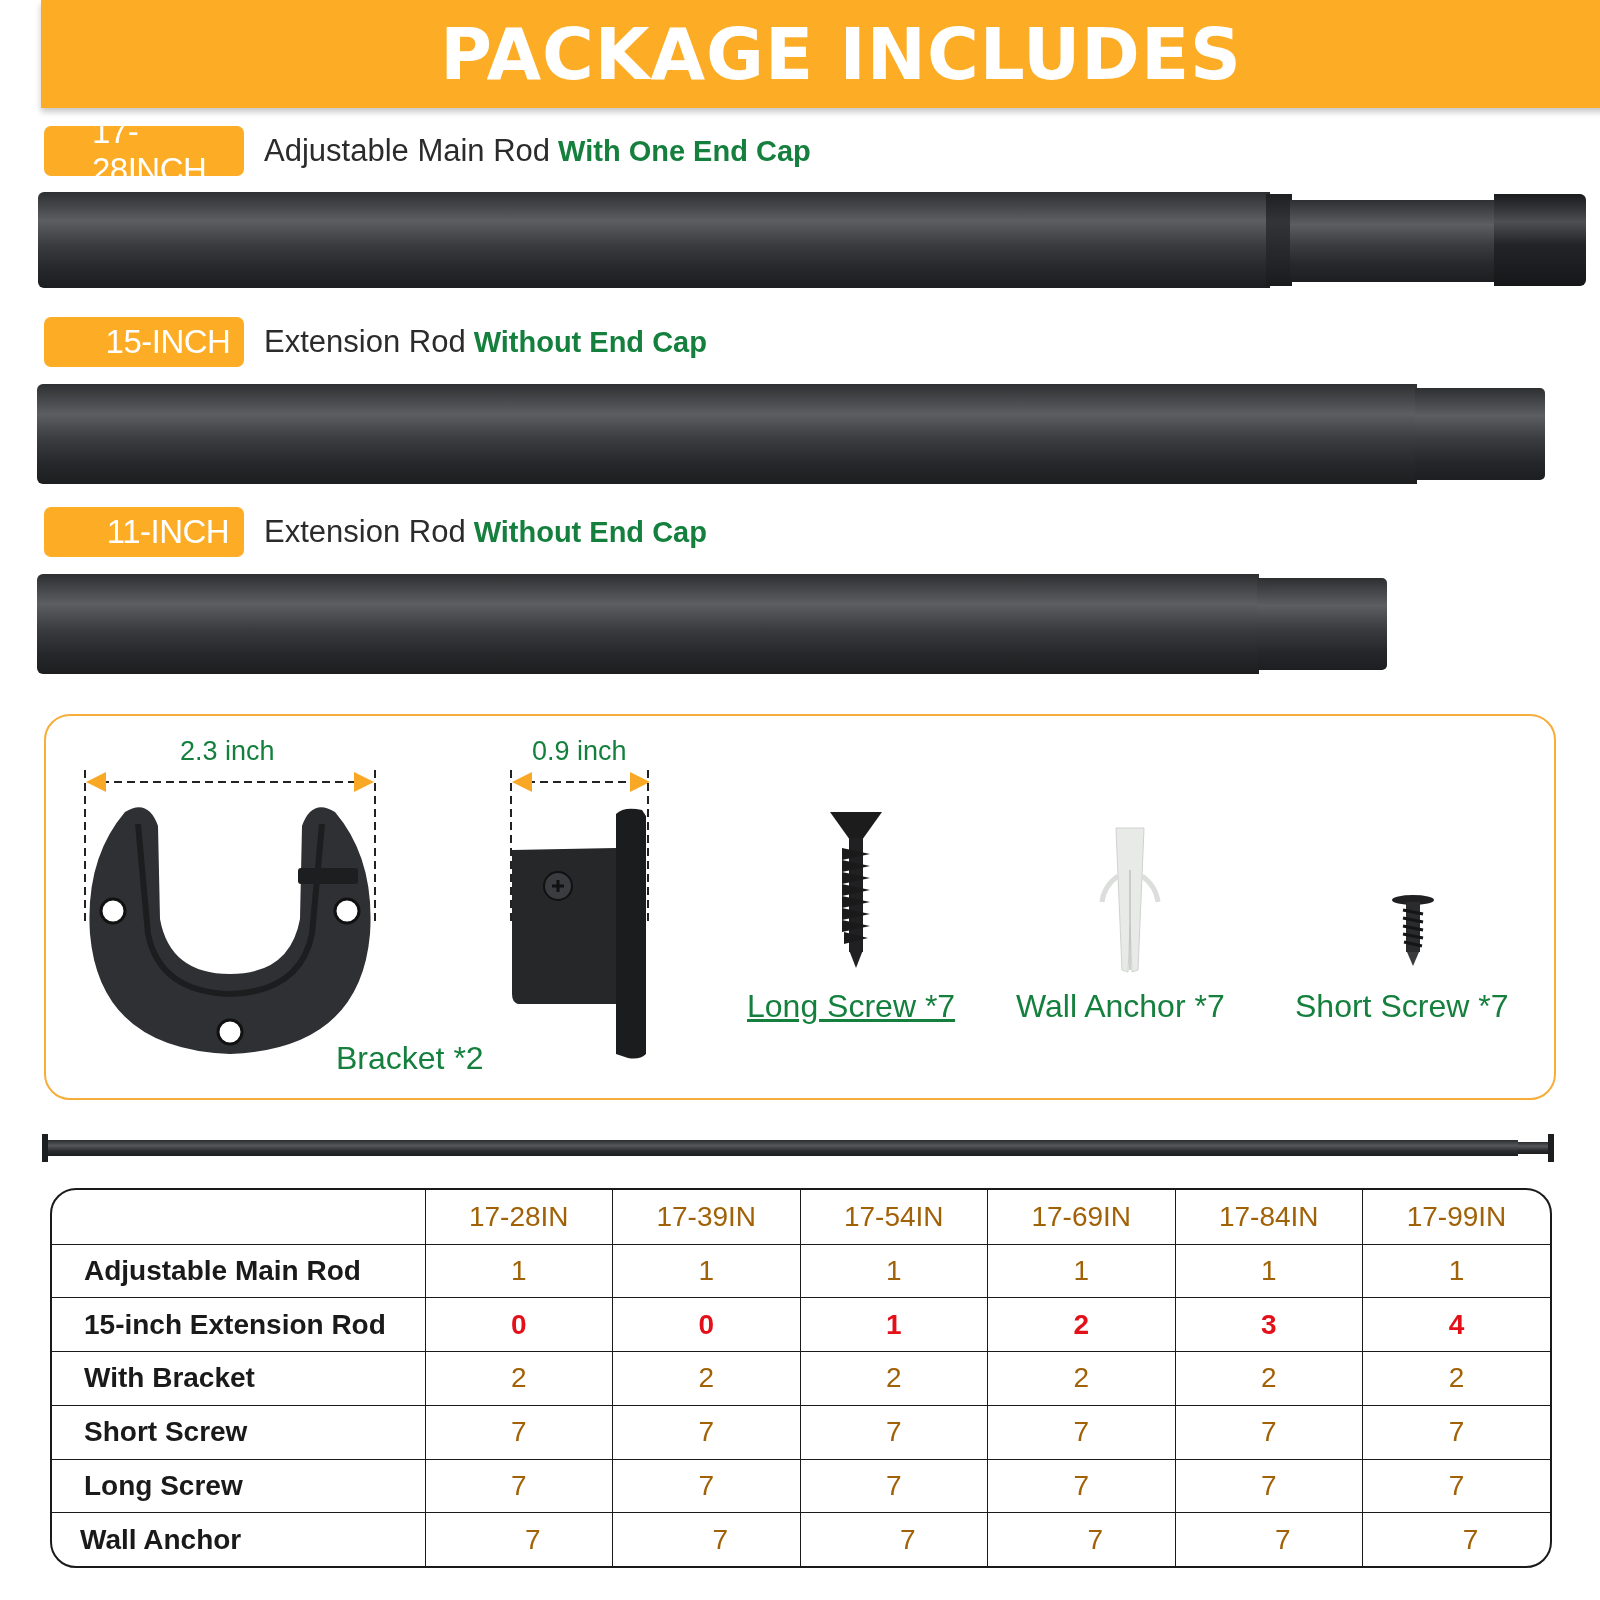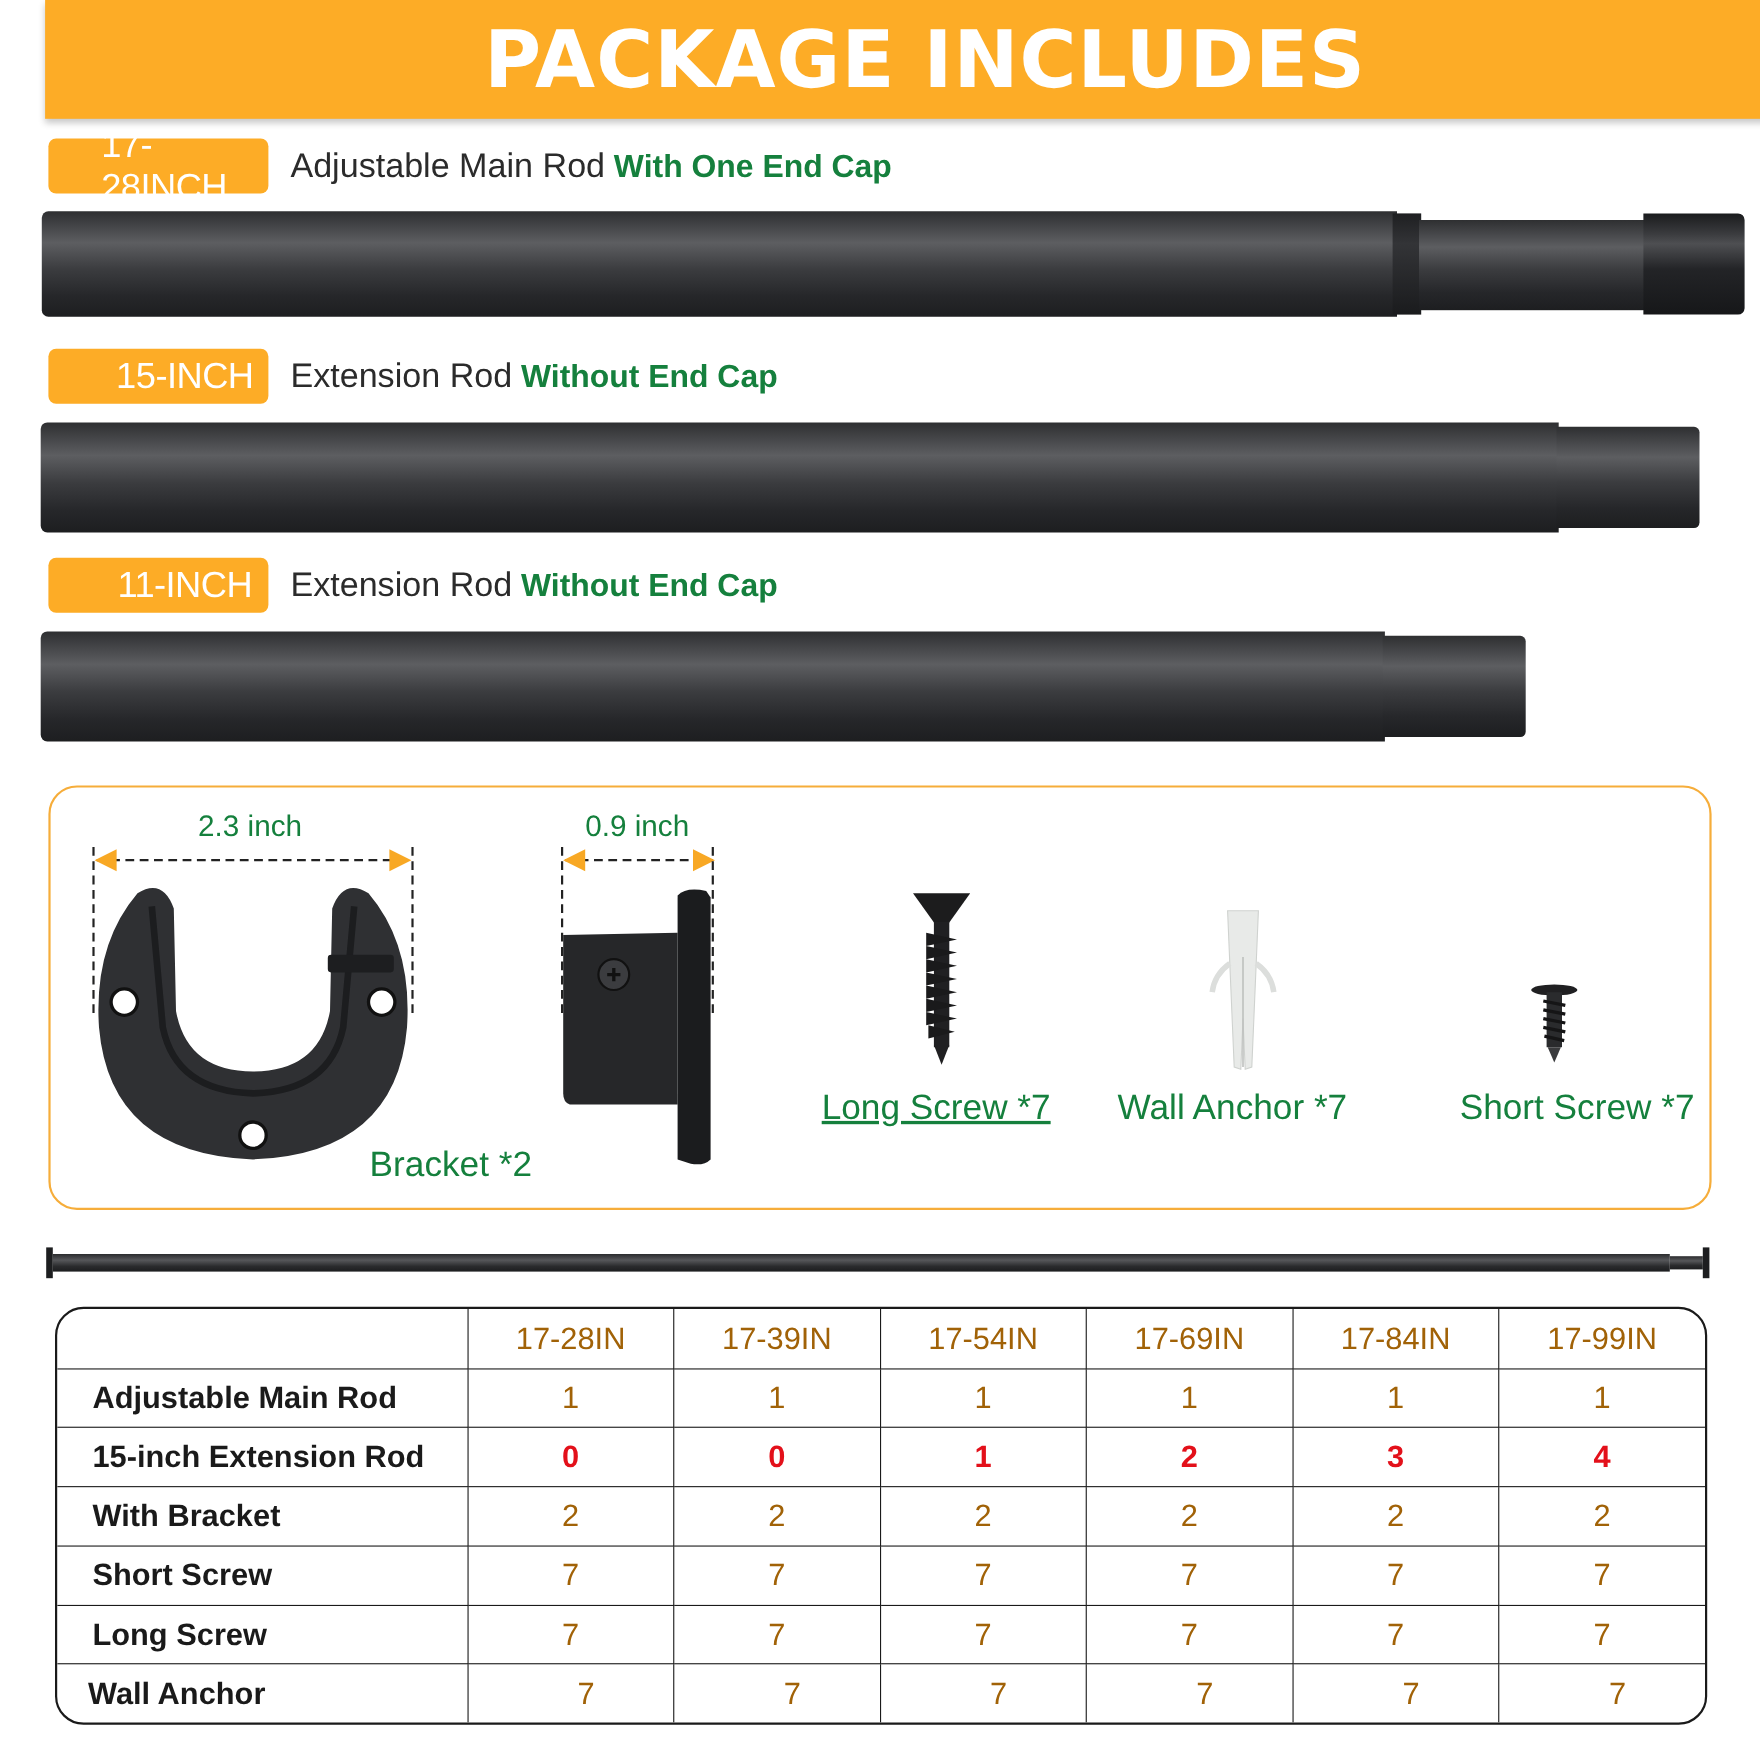--- a/index.html
+++ b/index.html
@@ -164,21 +164,21 @@
   <rect x="18" y="8" width="14" height="50" fill="#2a2b2d"></rect>
   <g stroke="#151516" stroke-width="3">
     <line x1="15" y1="16" x2="35" y2="20"></line>
       <line x1="15" y1="24" x2="35" y2="28"></line>
       <line x1="15" y1="32" x2="35" y2="36"></line>
     <line x1="15" y1="40" x2="35" y2="44"></line>
       <line x1="16" y1="48" x2="34" y2="52"></line>
   </g>
   <polygon points="19,58 31,58 25,72" fill="#3a3b3d"></polygon>
 </svg>
-<span class="hw-text hw-caption" style="left:1295px; top:988px;margin-left:32px;">Short Screw *7</span>
+<span class="hw-text hw-caption" style="left:1295px; top:988px;">Short Screw *7</span>
 
 <svg class="full-rod" width="1520" height="36">
   <defs>
     <linearGradient id="rg" x1="0" y1="0" x2="0" y2="1">
       <stop offset="0" stop-color="#2b2c2e"></stop>
         <stop offset="0.35" stop-color="#56575a"></stop>
         <stop offset="0.7" stop-color="#2a2b2d"></stop>
         <stop offset="1" stop-color="#1c1d1f"></stop>
     </linearGradient>
   </defs>

